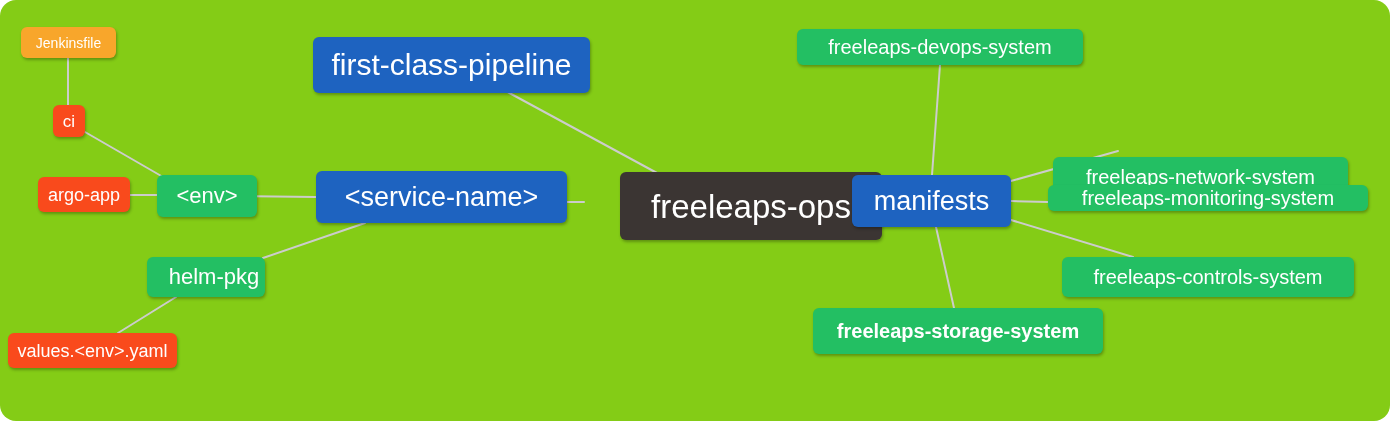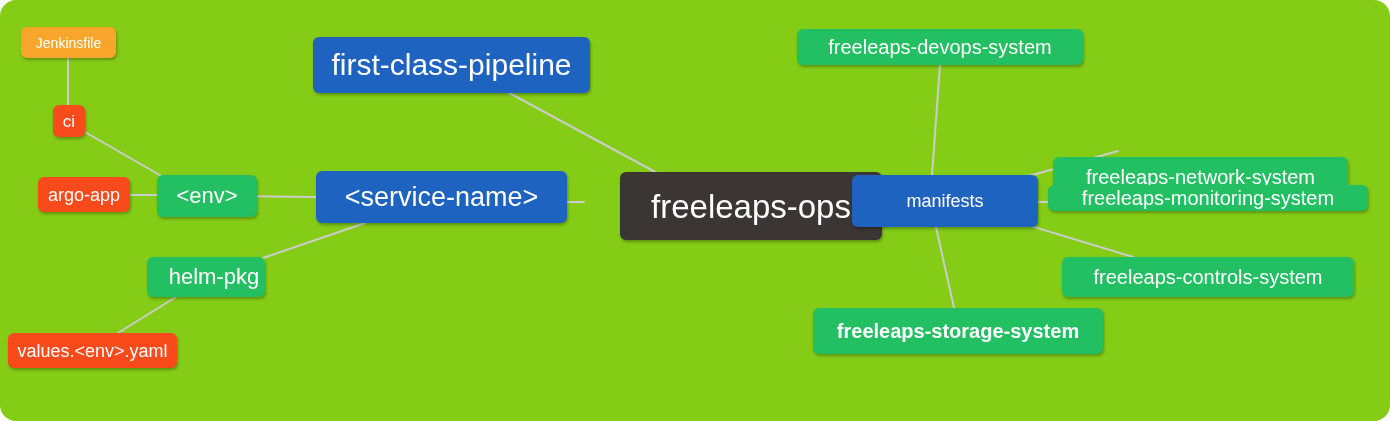--- a/index.html
+++ b/index.html
@@ -79,21 +79,21 @@
       </div>
       <div class="node" style="left: 313px; top: 37px; width: 277px; height: 56px; font-size: 30px; background: rgb(30, 99, 192); color: rgb(255, 255, 255);">
         <span>first-class-pipeline</span>
       </div>
       <div class="node" style="left: 316px; top: 171px; width: 251px; height: 52px; font-size: 27px; background: rgb(30, 99, 192); color: rgb(255, 255, 255);">
         <span>&lt;service-name&gt;</span>
       </div>
       <div class="node" style="left: 584px; top: 172px; width: 262px; height: 68px; font-size: 33px; background: rgb(59, 53, 51); color: rgb(255, 255, 255); margin-left: 36px;">
         <span>freeleaps-ops</span>
       </div>
-      <div class="node" style="left: 852px; top: 175px; width: 186px; height: 52px; font-size: 18px; background: rgb(30, 99, 192); color: rgb(255, 255, 255);">
+      <div class="node" style="left: 852px; top: 175px; width: 159px; height: 52px; font-size: 27px; background: rgb(30, 99, 192); color: rgb(255, 255, 255);">
         <span>manifests</span>
       </div>
       <div class="node" style="left: 797px; top: 29px; width: 286px; height: 36px; font-size: 20px; background: rgb(35, 191, 99); color: rgb(255, 255, 255);">
         <span>freeleaps-devops-system</span>
       </div>
       <div class="node" style="left: 1053px; top: 112px; width: 295px; height: 39px; font-size: 20px; background: rgb(35, 191, 99); color: rgb(255, 255, 255); margin-top: 45px;">
         <span>freeleaps-network-system</span>
       </div>
       <div class="node" style="left: 1048px; top: 185px; width: 320px; height: 26px; font-size: 20px; background: rgb(35, 191, 99); color: rgb(255, 255, 255);">
         <span>freeleaps-monitoring-system</span>

